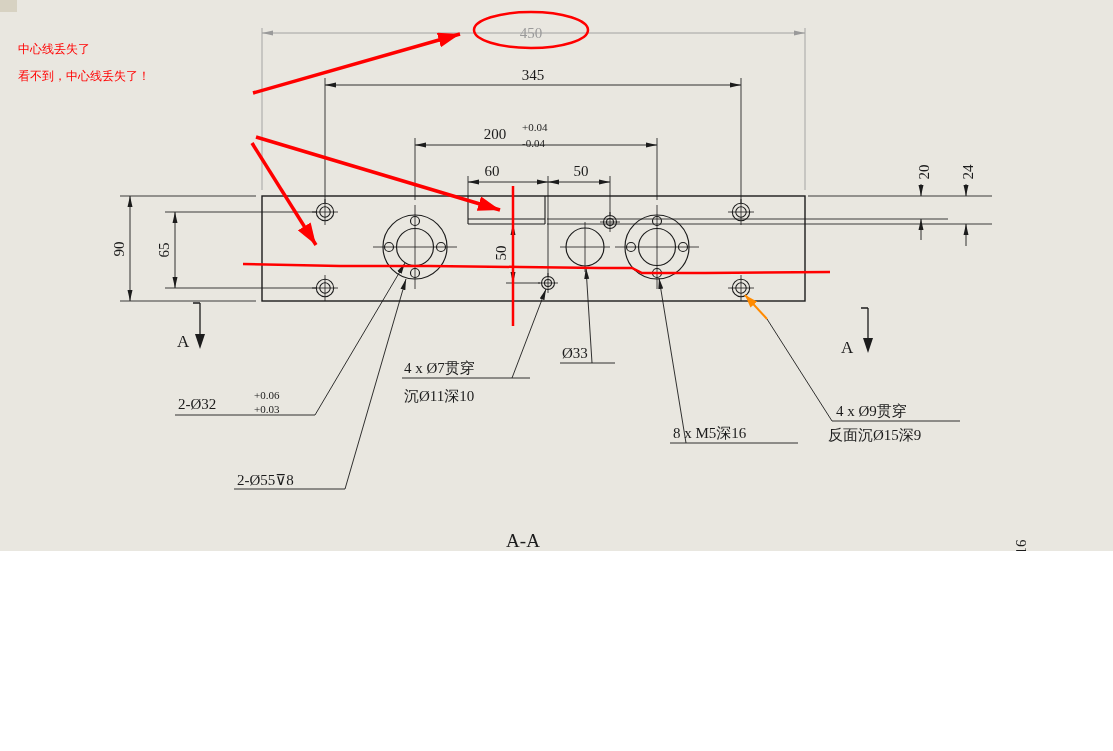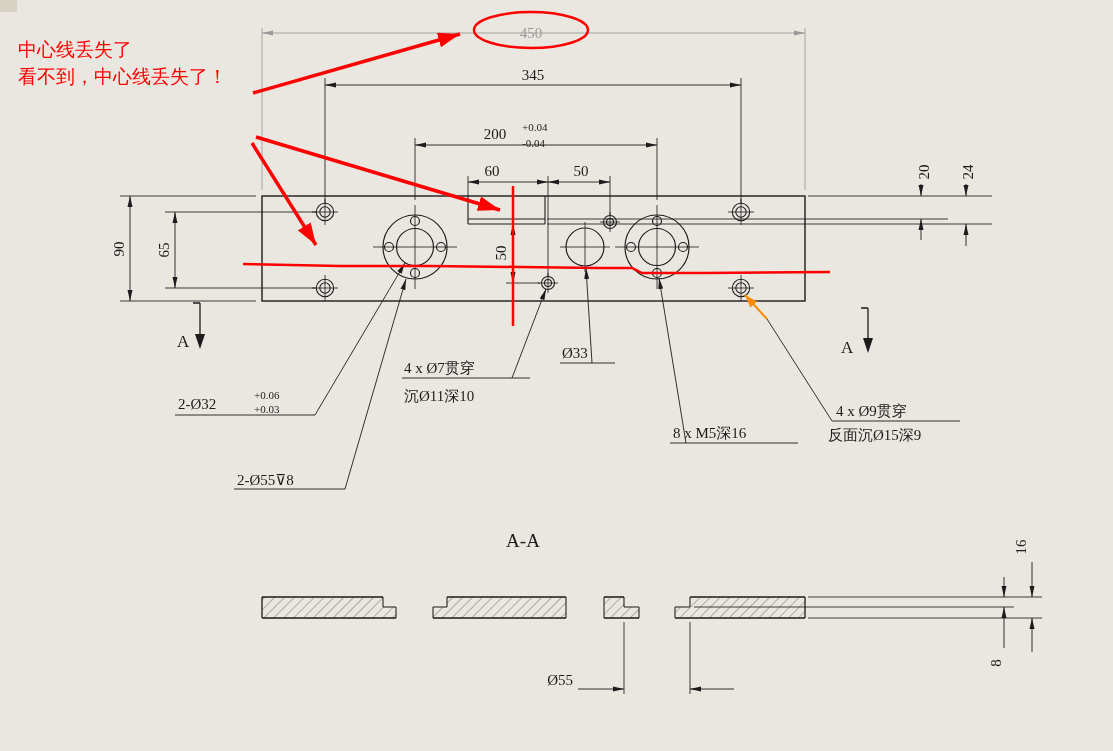--- a/index.html
+++ b/index.html
@@ -1,32 +1,32 @@
 <!DOCTYPE html>
 <html><head>
 <meta charset="utf-8">
 <style>
   html,body{margin:0;padding:0;}
   .canvas{
     position:relative;
-    width:1113px;height:751px;
+    width:1113px;height:551px;
     background:#e9e7e0;
     overflow:hidden;
     font-family:"Liberation Serif","DejaVu Serif",serif;
   }
   .sheet-corner{
     position:absolute;left:0;top:0;width:17px;height:12px;
     background:#d7d2c2;
   }
   .drawing-svg{position:absolute;left:0;top:0;}
   .red-note{
     position:absolute;left:18px;top:36px;
     color:#ff0000;
     font-family:"Liberation Sans","DejaVu Sans",sans-serif;
-    font-size:19px;line-height:27px;
+    font-size:12px;line-height:27px;
     white-space:nowrap;
   }
   text{fill:#1c1c1c;}
   .dimtxt{font-size:15px;}
   .toltxt{font-size:11px;}
   .graytxt{fill:#9a9a9a;font-size:15px;}
   .sectitle{font-size:19px;}
   .secmark{font-size:17px;}
 </style>
 </head>

